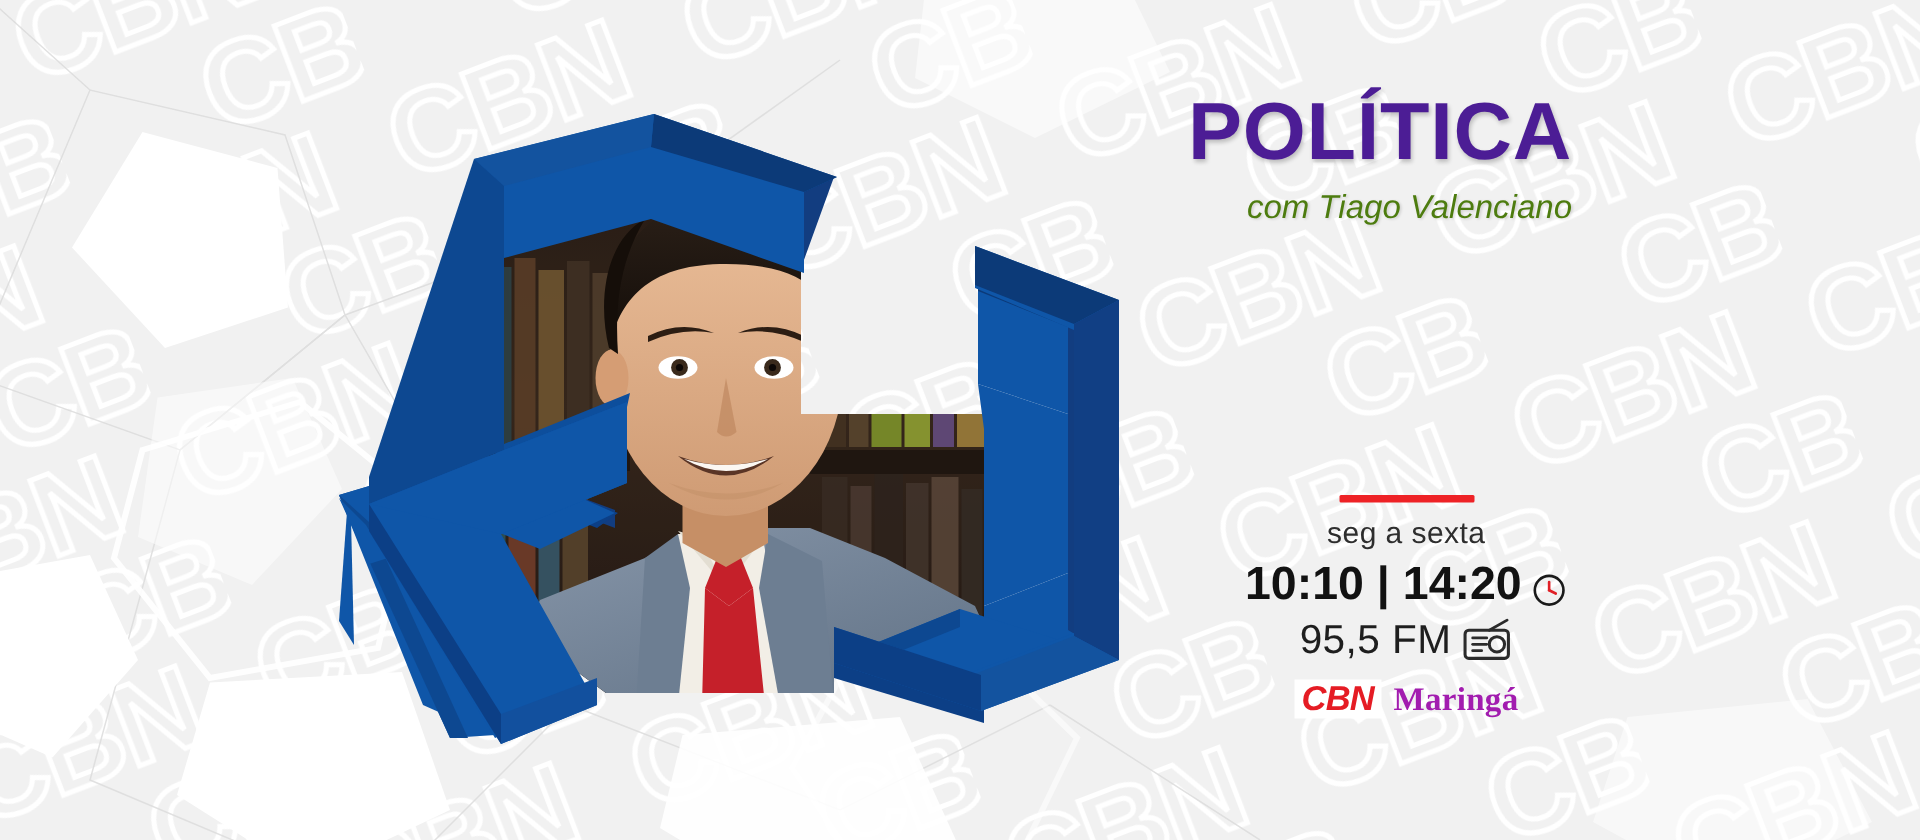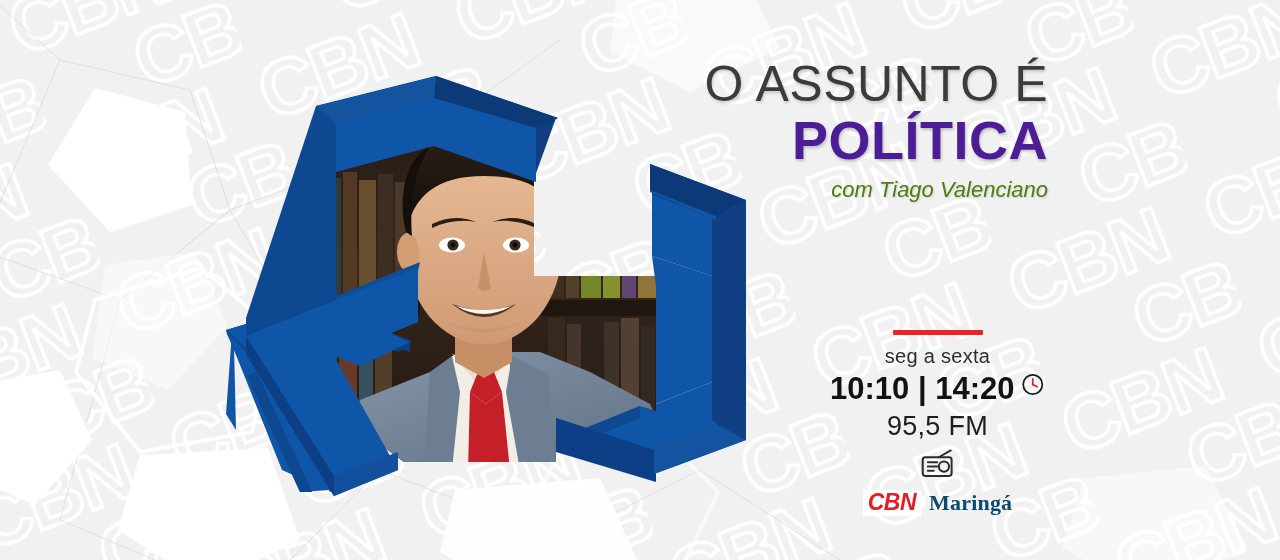--- a/index.html
+++ b/index.html
@@ -42,41 +42,41 @@
     position:absolute;left:830px;top:330px;width:215px;text-align:center;
   }
   .red-rule{
     width:90px;height:5px;background:#ee2226;margin:0 auto 10px auto;border-radius:1px;
   }
   .days{
     font-size:20px;color:#2e2e2e;font-weight:400;line-height:1.1;
     letter-spacing:.3px;white-space:nowrap;
   }
   .times-row{
-    display:flex;align-items:flex-start;justify-content:center;gap:7px;margin-top:4px;
+    display:flex;align-items:flex-end;justify-content:center;gap:7px;margin-top:4px;
   }
   .times{
     font-size:31px;font-weight:700;color:#121212;letter-spacing:0px;white-space:nowrap;
   }
   .freq-row{
-    display:flex;align-items:center;justify-content:center;gap:7px;margin-top:4px;flex-direction:column;
+    display:flex;align-items:center;justify-content:center;gap:7px;margin-top:4px;
   }
   .freq{
     font-size:27px;font-weight:400;color:#1e1e1e;white-space:nowrap;letter-spacing:.3px;
   }
   .logo-row{
     display:flex;align-items:center;justify-content:center;gap:8px;margin-top:11px;
   }
   .cbn-mark{
     background:#ffffff;padding:1px 5px 2px 5px;
     color:#e51c24;font-weight:700;font-style:italic;font-size:23px;
     letter-spacing:-.5px;line-height:1;
   }
   .city-mark{
-    font-family:"Liberation Serif", serif;font-weight:700;font-size:22px;color:#0c4a6e;
+    font-family:"Liberation Serif", serif;font-weight:700;font-size:22px;color:#a21caf;
     letter-spacing:.2px;line-height:1;
   }
   .icon-clock, .icon-radio{display:block;}
 </style>
 </head>
 <body>
 
 <div id="banner">
 
   <div class="bg-layer" style="background:#f1f1f1;"></div>
@@ -305,21 +305,20 @@
                L716 220 L650 192 Z" fill="#0f56a8"></path>
       <path d="M650 164 L746 200 L716 216 L650 190 Z" fill="#0c3a78"></path>
       <path d="M716 216 L746 200 L746 440 L716 424 Z" fill="#113f84"></path>
       <path d="M654 474 L746 440 L716 424 L648 450 Z" fill="#13539f"></path>
       <path d="M556 442 L648 448 L648 472 L556 466 Z" fill="#0d4891" opacity="0"></path>
       <path d="M556 418 L556 442 L654 474 L654 450 Z" fill="#0c3f86"></path>
     </g>
   </svg>
 
   <div class="headline">
-    <div class="h-line1">O ASSUNTO É</div>
     <div class="h-line2">POLÍTICA</div>
     <div class="h-sub">com Tiago Valenciano</div>
   </div>
 
   <div class="schedule">
 
     <div class="red-rule"></div>
 
     <div class="days">seg a sexta</div>
 

